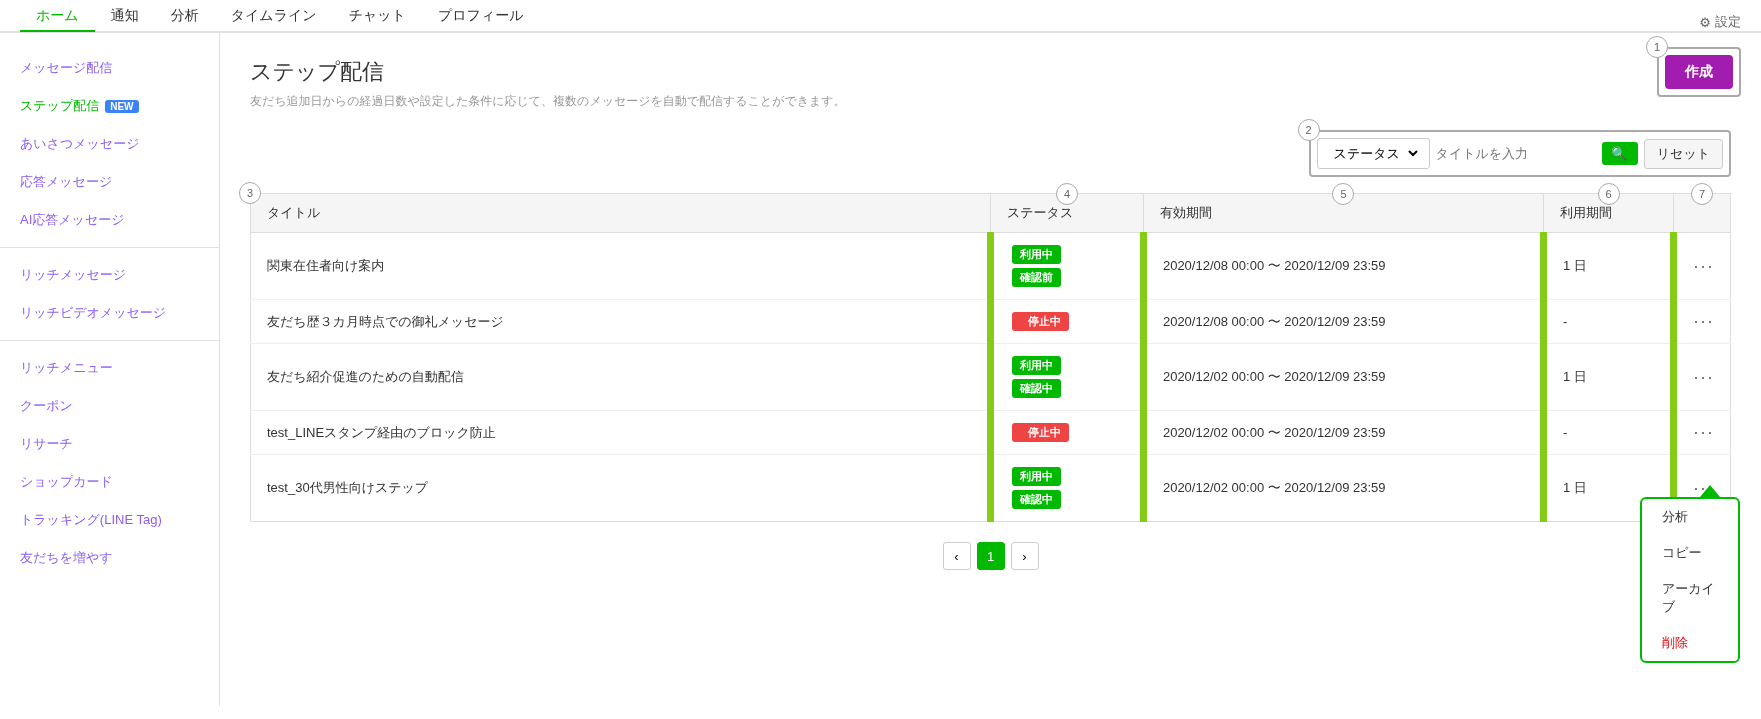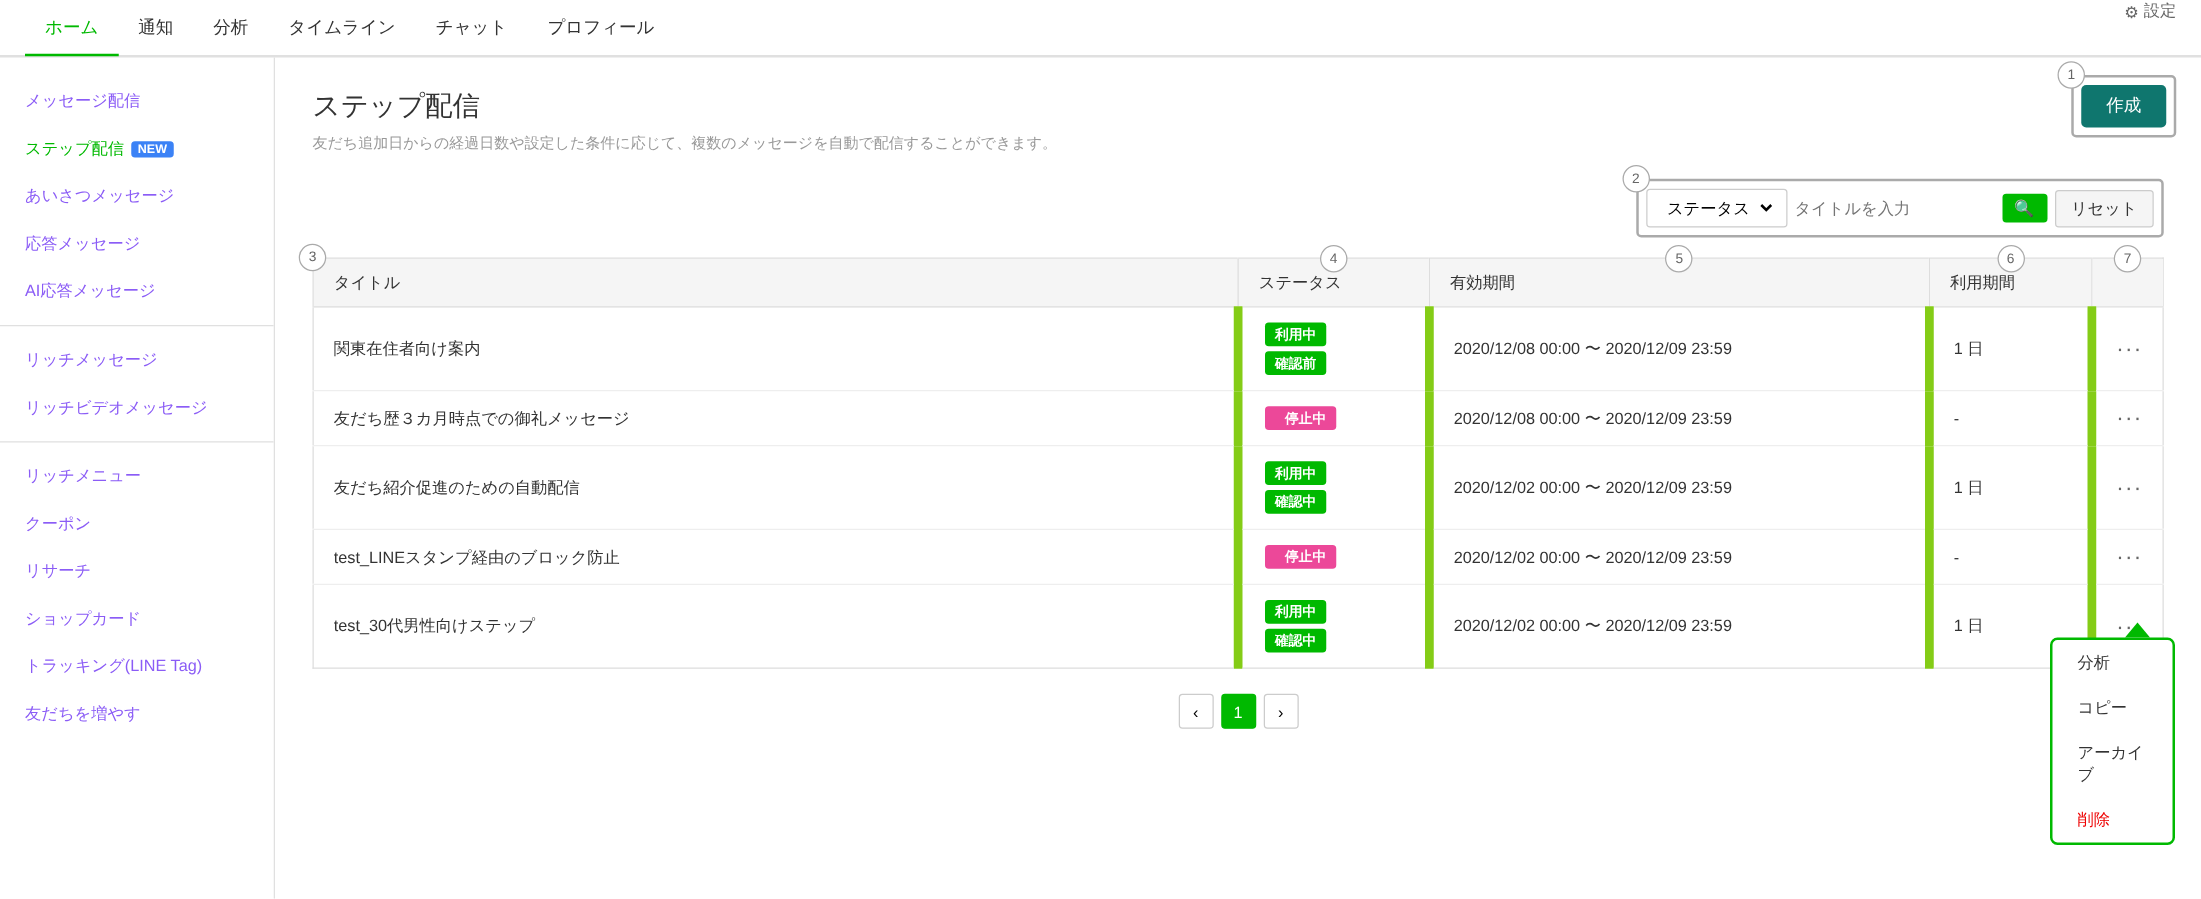--- a/index.html
+++ b/index.html
@@ -1,24 +1,24 @@
 <!DOCTYPE html>
 <html><head>
   <meta charset="utf-8">
   <style>
     * { box-sizing: border-box; margin: 0; padding: 0; }
     body { font-family: 'Helvetica Neue', Arial, sans-serif; font-size: 13px; color: #333; background: #fff; }
 
     
     .top-nav {
       display: flex;
-      align-items: flex-start;
+      align-items: flex-end;
       border-bottom: 2px solid #e0e0e0;
       padding: 0 20px;
-      height: 46px;
+      height: 33px;
       position: relative;
     }
     .top-nav-items {
       display: flex;
       align-items: center;
       height: 100%;
     }
     .top-nav-item {
       padding: 0 16px;
       height: 100%;
@@ -91,28 +91,28 @@
       font-weight: 500;
       margin-bottom: 6px;
     }
     .page-desc {
       font-size: 12px;
       color: #999;
       margin-bottom: 20px;
     }
 
     .create-btn {
-      background: #0f766e;
+      background: #a21caf;
       color: #fff;
       border: none;
       padding: 8px 20px;
       font-size: 14px;
       border-radius: 4px;
       cursor: pointer;
-      font-weight: 400;
+      font-weight: 700;
     }
     .corner-num {
       position: absolute;
       width: 22px;
       height: 22px;
       border-radius: 50%;
       border: 1px solid #aaa;
       background: #fff;
       display: flex;
       align-items: center;
@@ -186,21 +186,21 @@
       display: inline-block;
       padding: 2px 8px;
       border-radius: 3px;
       font-size: 11px;
       font-weight: bold;
       color: #fff;
       margin: 2px 2px;
     }
     .status-active { background: #00B900; }
     .status-review { background: #00B900; }
-    .status-paused { background: #ec4899; padding-left: 16px; }
+    .status-paused { background: #ef4444; padding-left: 16px; }
 
     
     .action-dots {
       cursor: pointer;
       color: #666;
       font-size: 18px;
       letter-spacing: 1px;
       text-align: center;
     }
 

